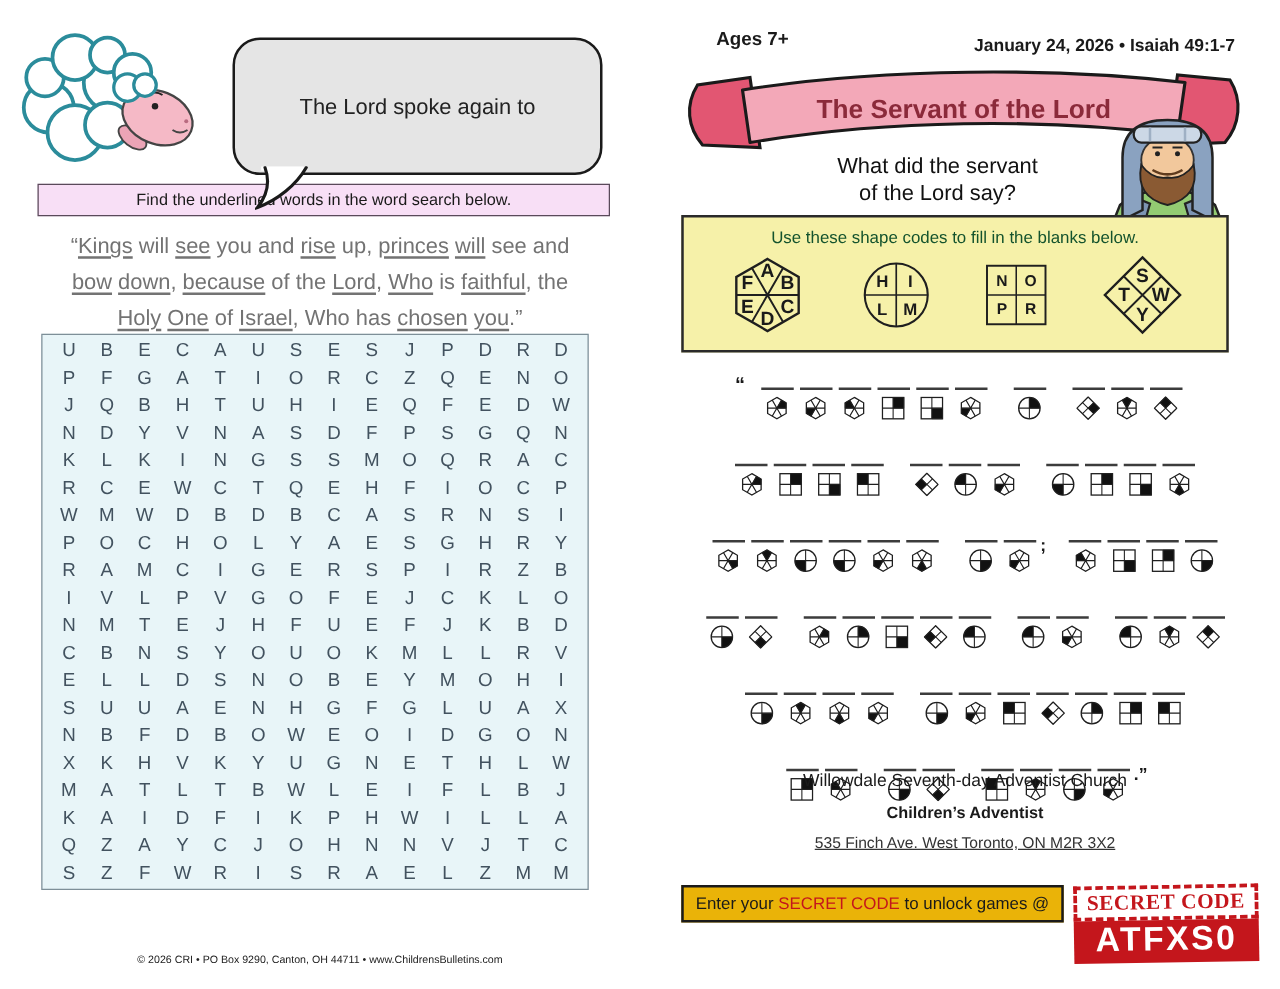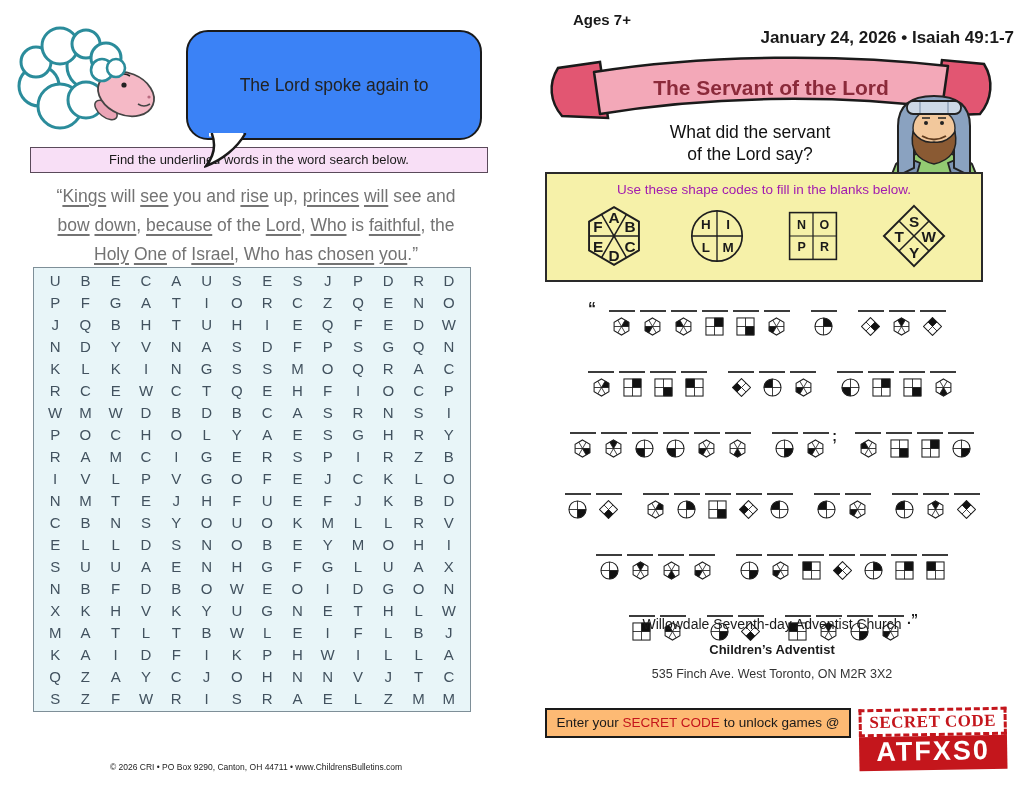--- a/index.html
+++ b/index.html
@@ -1,66 +1,66 @@
 <!DOCTYPE html>
 <html style="--red: #c4161c; --banner-text: #8b2a3a; --yellow-box: #f6f1a9; --pink-banner: #f8dff6; --grid-bg: #e8f5f8;"><head>
 <meta charset="utf-8">
 <style>
   html,body{margin:0;padding:0;background:#ffffff;}
   #page{position:relative;width:1024px;height:791px;background:#fff;overflow:hidden;
         font-family:"Liberation Sans",sans-serif;color:#1a1a1a;}
   
   #sheep{position:absolute;left:6px;top:18px;}
   #bubble{position:absolute;left:186px;top:30px;width:292px;height:106px;
-          border:2.5px solid #1a1a1a;border-radius:22px;background:#3b82f6;
+          border:2.5px solid #1a1a1a;border-radius:22px;background:#e5e5e5;
           display:flex;flex-direction:column;justify-content:center;text-align:center;
           font-size:17.5px;line-height:24px;color:#222;z-index:2;}
   #bubble-tail{position:absolute;left:204px;top:133px;z-index:3;}
   #instruction{position:absolute;left:30px;top:147px;width:456px;height:24px;
           background:var(--pink-banner,#f8dff6);border:1.5px solid #5a4a5a;
           text-align:center;line-height:24px;font-size:13px;color:#1a1a1a;}
   #quote{position:absolute;left:8px;top:182px;width:496px;text-align:center;
          font-size:17.5px;line-height:29px;color:#737373;white-space:pre-wrap;}
   #quote .u{text-decoration:underline;text-decoration-thickness:1.5px;text-underline-offset:3px;}
   #wordsearch{position:absolute;left:33px;top:267px;width:438px;height:445px;
          background:var(--grid-bg,#e8f5f8);border:1.5px solid #7e8f98;
          display:grid;grid-template-columns:repeat(14,1fr);grid-template-rows:repeat(20,1fr);
          padding:2px 6px;box-sizing:border-box;}
   #wordsearch span{display:flex;align-items:center;justify-content:center;
          font-size:15px;color:#42525f;font-weight:500;}
   #left-footer{position:absolute;left:0;top:750px;width:512px;text-align:center;
          font-size:8.5px;color:#222;margin-top:12px;}
   
-  #ages{position:absolute;left:573px;top:11px;font-size:15px;font-weight:bold;}
-  #dateref{position:absolute;left:716px;top:28px;width:298px;text-align:right;
-         font-size:17px;font-weight:bold;}
+  #ages{position:absolute;left:573px;top:23px;font-size:15px;font-weight:bold;}
+  #dateref{position:absolute;left:690px;top:28px;width:298px;text-align:right;
+         font-size:14px;font-weight:bold;}
   #ribbon{position:absolute;left:546px;top:50px;z-index:1;}
   #ribbon-text{position:absolute;left:596px;top:76px;width:350px;text-align:center;
          font-size:21px;font-weight:bold;color:var(--banner-text,#8b2a3a);z-index:1;}
   #question{position:absolute;left:590px;top:121px;width:320px;text-align:center;
          font-size:17.5px;line-height:22px;color:#111;}
   #servant{position:absolute;left:858px;top:84px;z-index:2;}
   #codes-box{position:absolute;left:545px;top:172px;width:438px;height:110px;
          background:var(--yellow-box,#f6f1a9);border:2px solid #2a2a2a;box-sizing:border-box;z-index:3;}
-  #codes-title{text-align:center;margin-top:8px;font-size:13.5px;color:#a21caf;}
+  #codes-title{text-align:center;margin-top:8px;font-size:13.5px;color:#14532d;}
   #legend{display:flex;justify-content:space-around;align-items:center;margin-top:7px;padding:0 14px;}
   #cryptogram{position:absolute;left:546px;top:304px;width:452px;}
   .crow{display:flex;justify-content:center;align-items:flex-start;margin-bottom:29px;}
   .cw{display:flex;margin:0 8px;}
   .cl{display:flex;flex-direction:column;align-items:center;width:26px;margin:0 2.5px;}
   .bl{width:26px;height:6px;border-bottom:2px solid #3c3c3c;margin-bottom:5px;}
   .cpre{font-size:16px;font-weight:bold;margin:-4px 2px 0 0;}
   .csuf{font-size:14px;font-weight:bold;margin:2px 0 0 1px;}
   #church{position:absolute;left:546px;top:616px;width:452px;text-align:center;}
   #church-name{font-size:14px;font-weight:normal;}
   #church-ministry{font-size:13px;font-weight:bold;margin-top:10px;}
-  #church-address{font-size:12.5px;margin-top:10px;color:#333;}
+  #church-address{font-size:12.5px;margin-top:10px;color:#333;text-decoration:underline;}
   #secret-bar{position:absolute;left:545px;top:708px;display:flex;align-items:flex-start;}
   #secret-box{width:306px;border:2px solid #1a1a1a;padding:5px 6px 6px;text-align:center;
-         background:#fdba74;box-sizing:border-box;}
+         background:#eab308;box-sizing:border-box;}
   #secret-line1{font-size:13.5px;color:#1a1a1a;}
   #secret-line1 .red{color:var(--red,#c4161c);}
   #secret-url{font-size:15px;margin-top:3px;letter-spacing:.5px;}
   #stamp{margin-left:8px;width:148px;transform:rotate(-1deg);}
   #stamp-top{border:3px dashed var(--red,#c4161c);background:#fff;color:var(--red,#c4161c);
          font-family:"Liberation Serif",serif;font-weight:bold;font-size:17px;
          text-align:center;padding:1px 0;letter-spacing:.5px;}
   #stamp-code{background:var(--red,#c4161c);color:#fff;font-size:27px;font-weight:bold;
          text-align:center;letter-spacing:2px;padding:0 0 3px;}
 </style>

